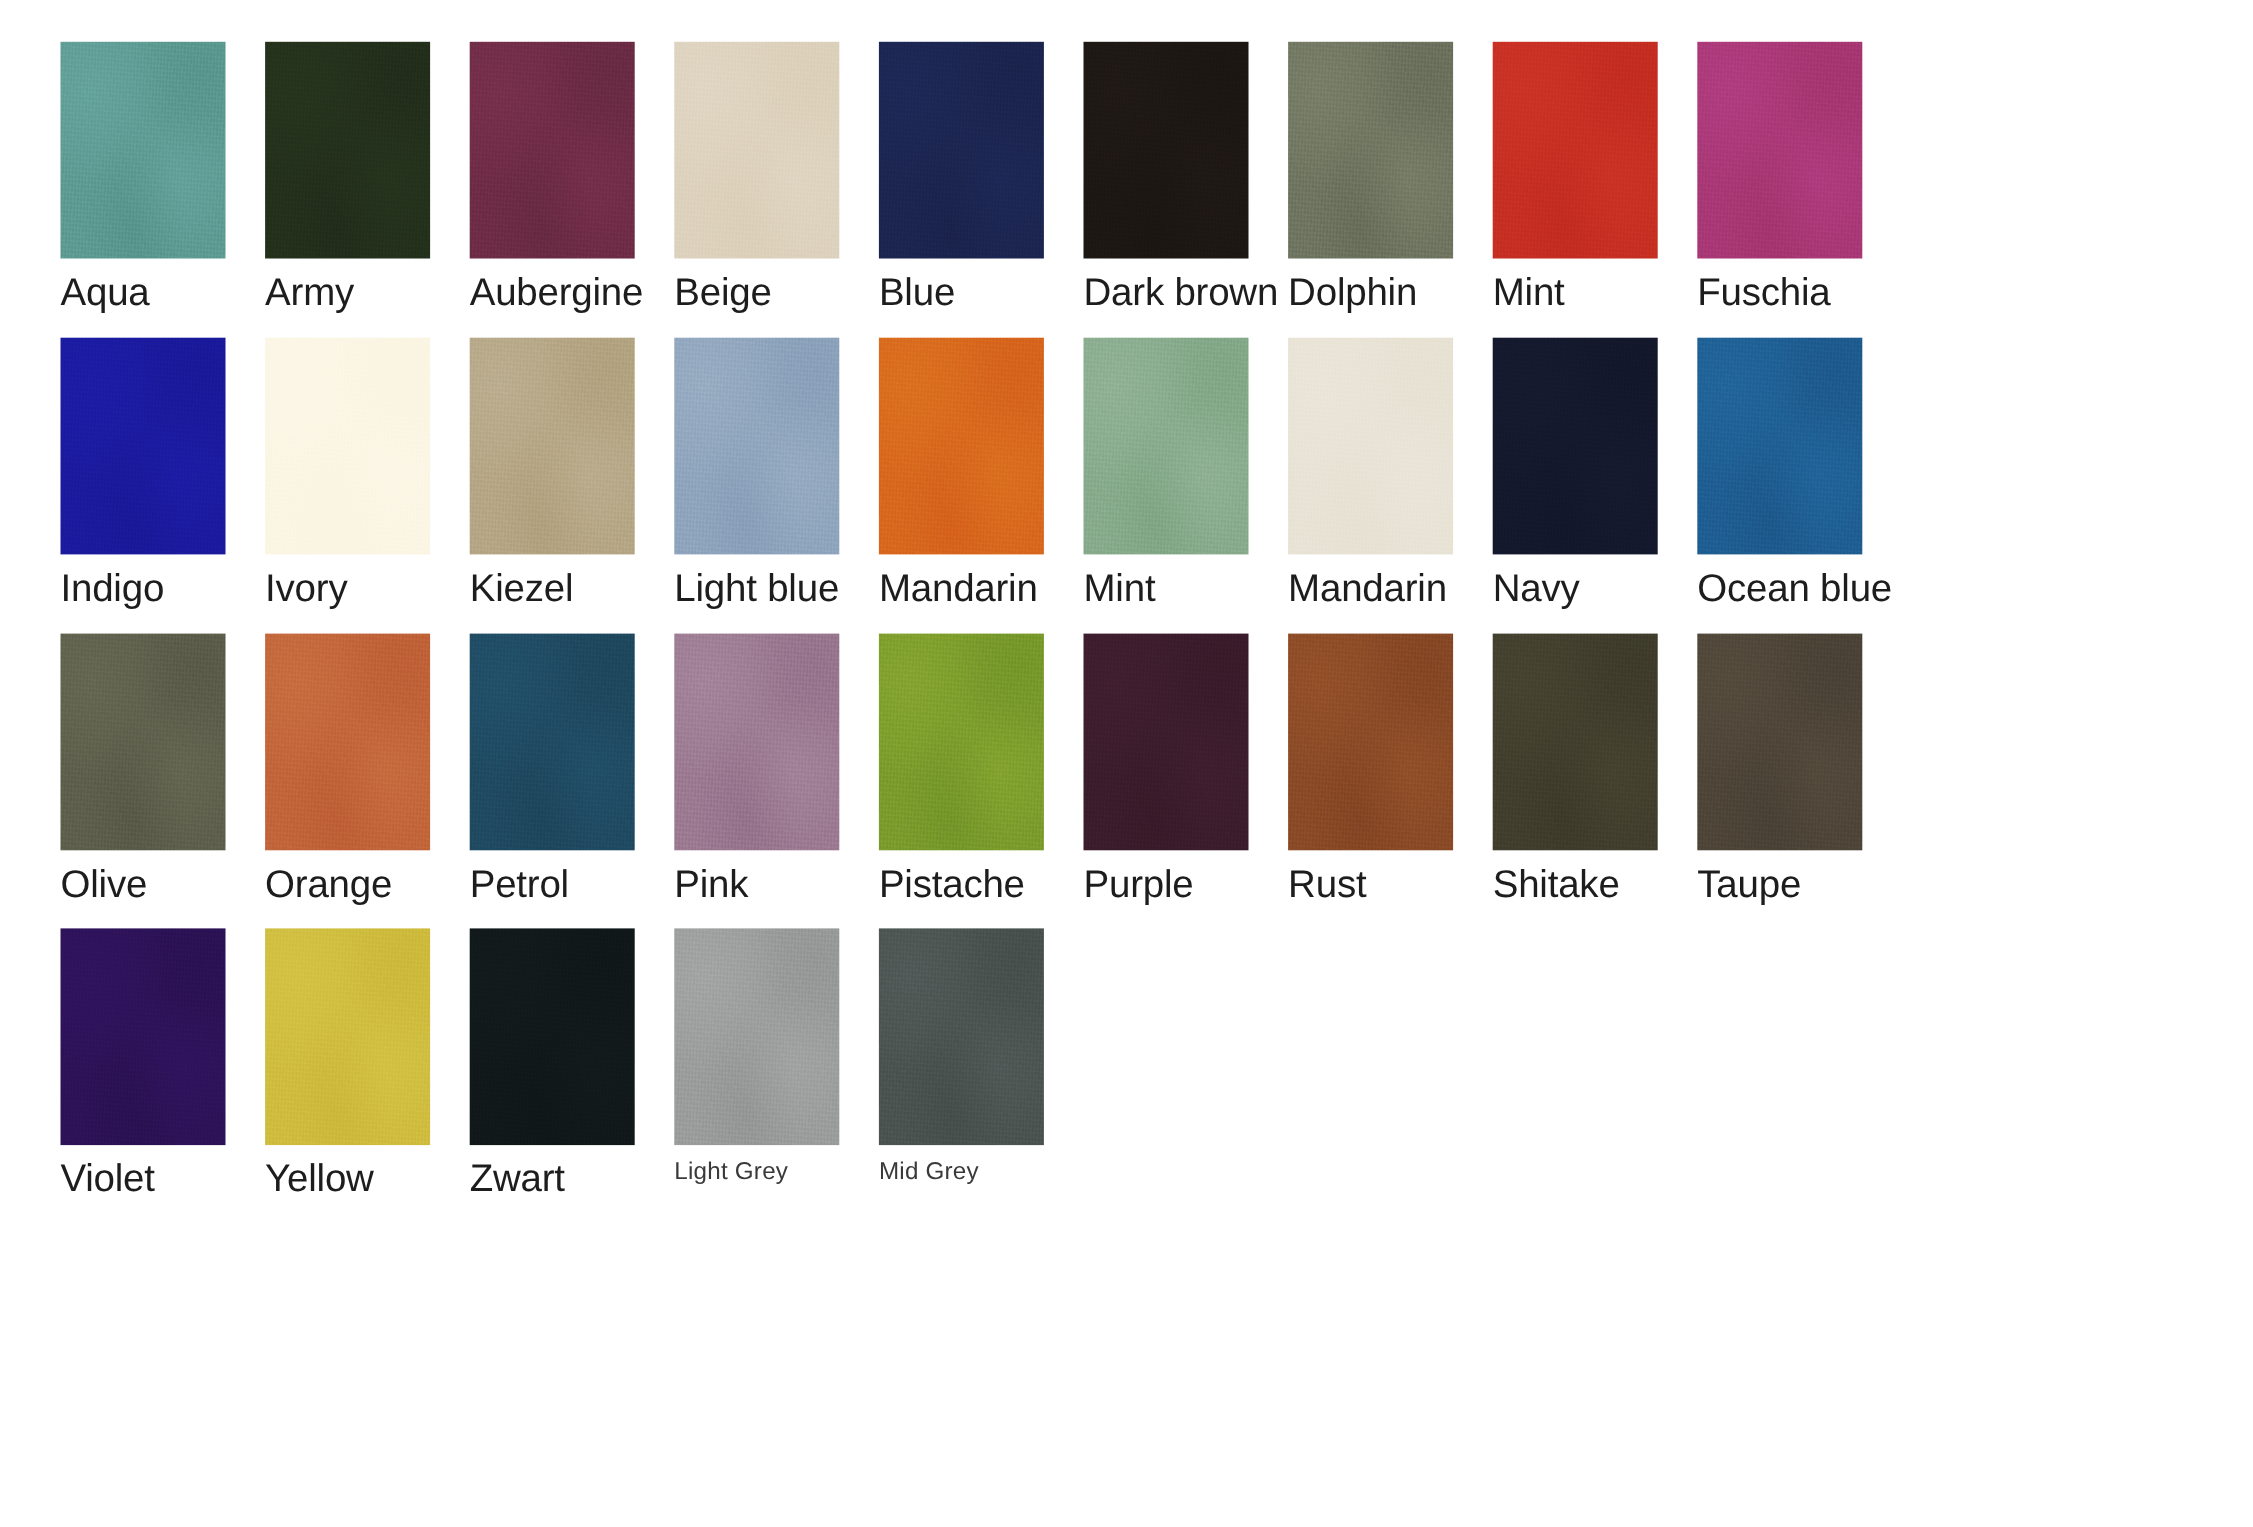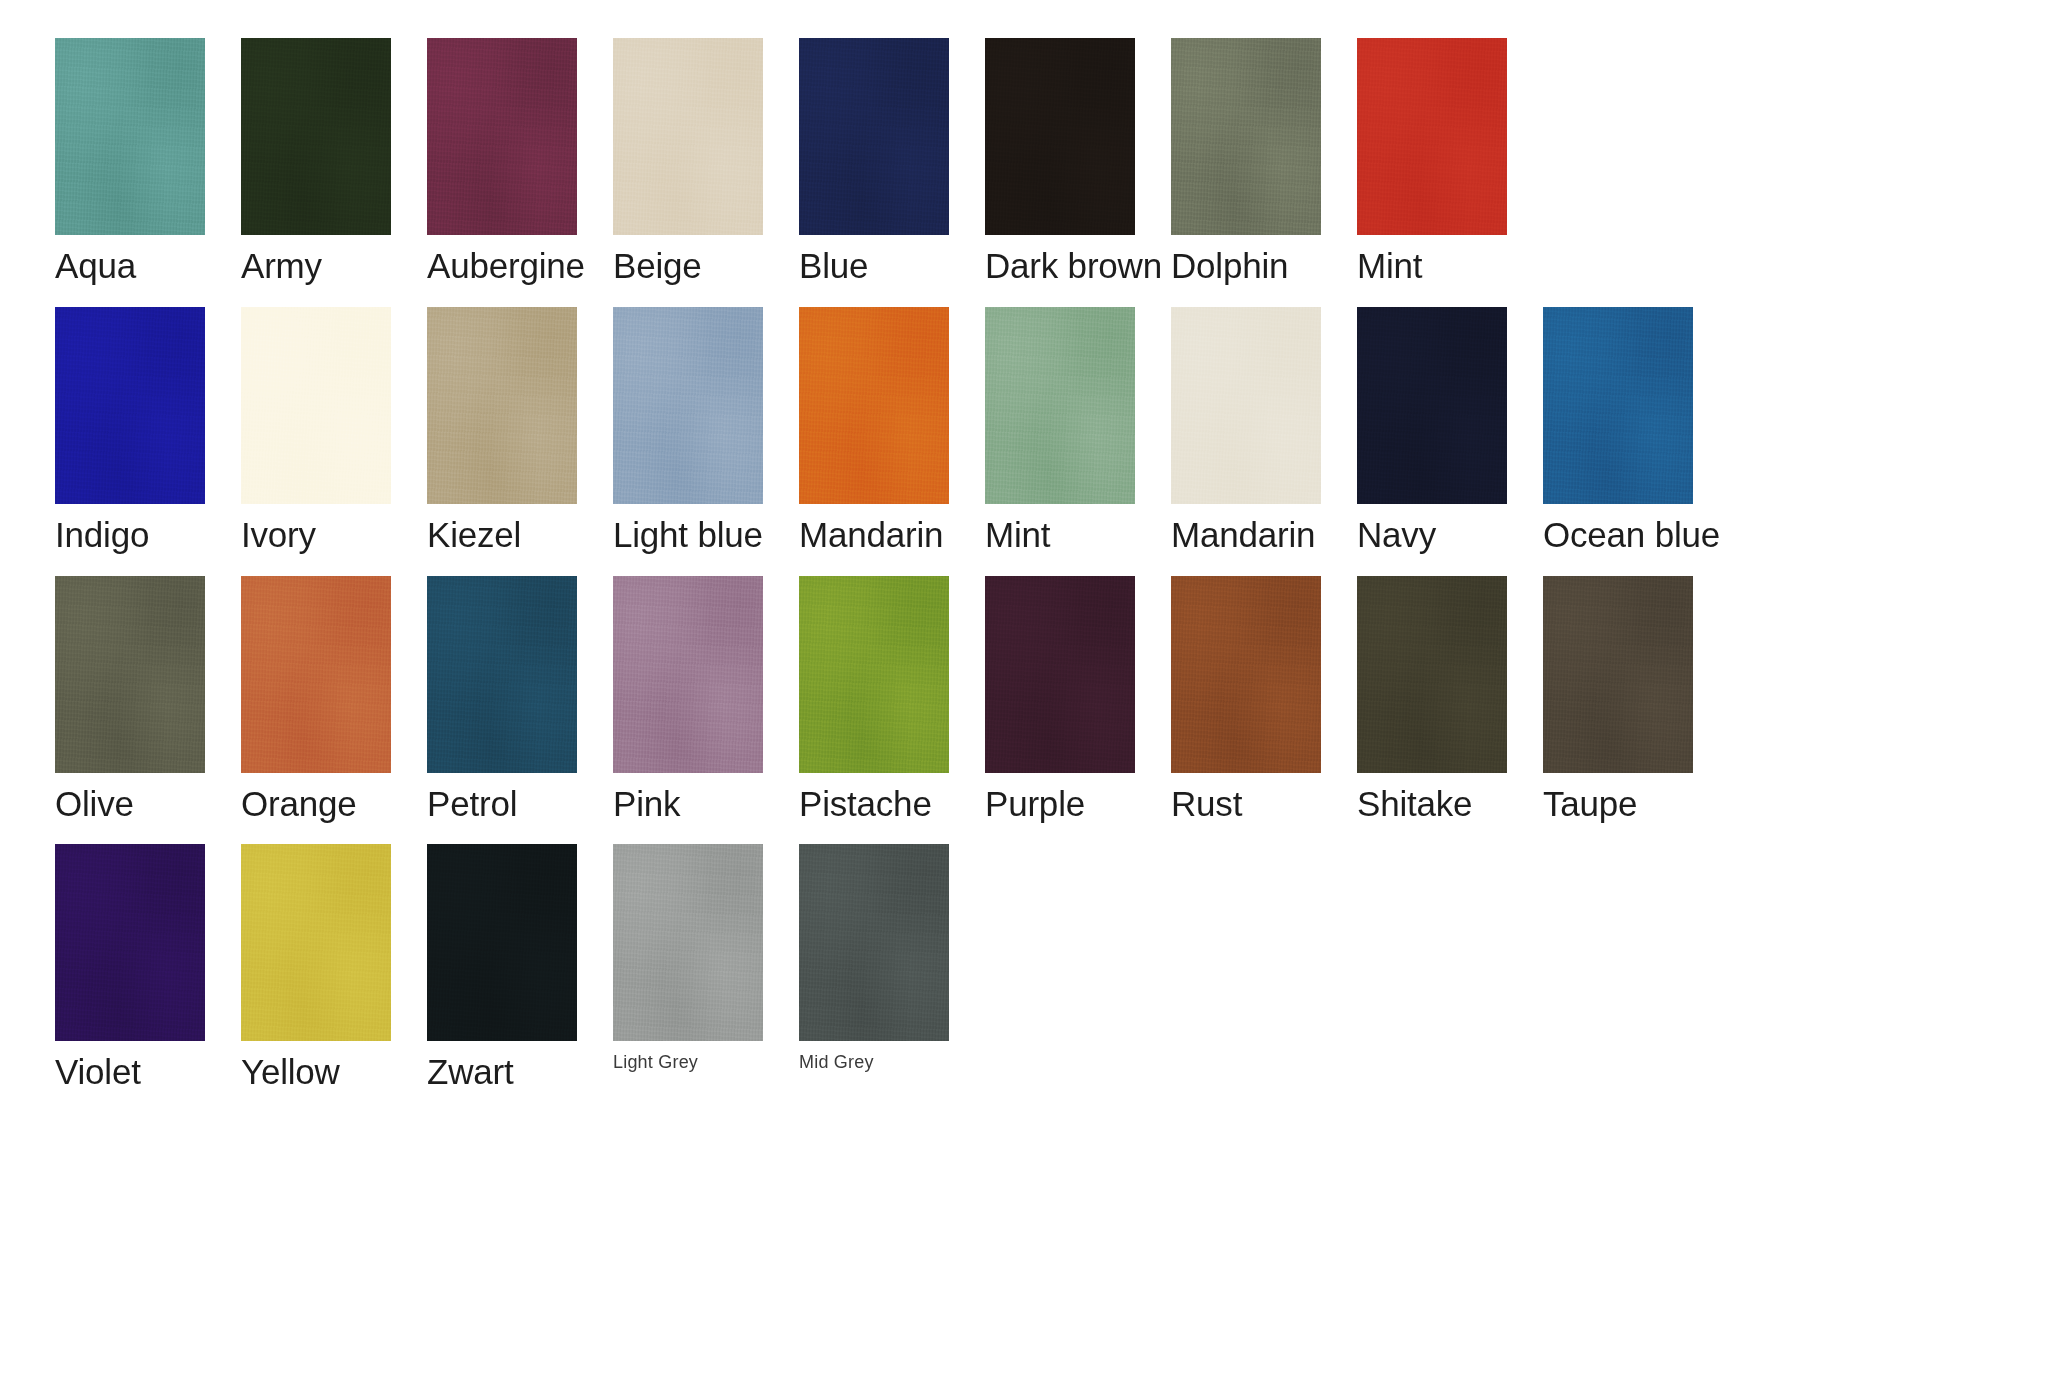--- a/index.html
+++ b/index.html
@@ -73,21 +73,21 @@
     font-size: 35px;
     font-weight: 400;
     line-height: 1.05;
     color: #1d1d1d;
     white-space: nowrap;
     letter-spacing: -0.2px;
   }
 
   
   .swatch-label.small {
-    font-size: 18px;
+    font-size: 22px;
     font-weight: 400;
     color: #3a3a3a;
     margin-top: 12px;
     letter-spacing: 0.2px;
   }
 </style>
 </head>
 <body>
 
 <div id="swatch-chart">
@@ -117,20 +117,24 @@
         <div class="swatch-label">Dark brown</div>
       </div>
       <div class="swatch-cell">
         <div class="swatch-chip" style="background-color: rgb(111, 117, 96);"></div>
         <div class="swatch-label">Dolphin</div>
       </div>
       <div class="swatch-cell">
         <div class="swatch-chip" style="background-color: rgb(198, 47, 34);"></div>
         <div class="swatch-label">Mint</div>
       </div>
+      <div class="swatch-cell">
+        <div class="swatch-chip" style="background-color: rgb(169, 56, 118);"></div>
+        <div class="swatch-label">Fuschia</div>
+      </div>
     </div>
   <div class="swatch-row" id="row-1">
       <div class="swatch-cell">
         <div class="swatch-chip" style="background-color: rgb(26, 26, 158);"></div>
         <div class="swatch-label">Indigo</div>
       </div>
       <div class="swatch-cell">
         <div class="swatch-chip" style="background-color: rgb(251, 246, 228);"></div>
         <div class="swatch-label">Ivory</div>
       </div>

